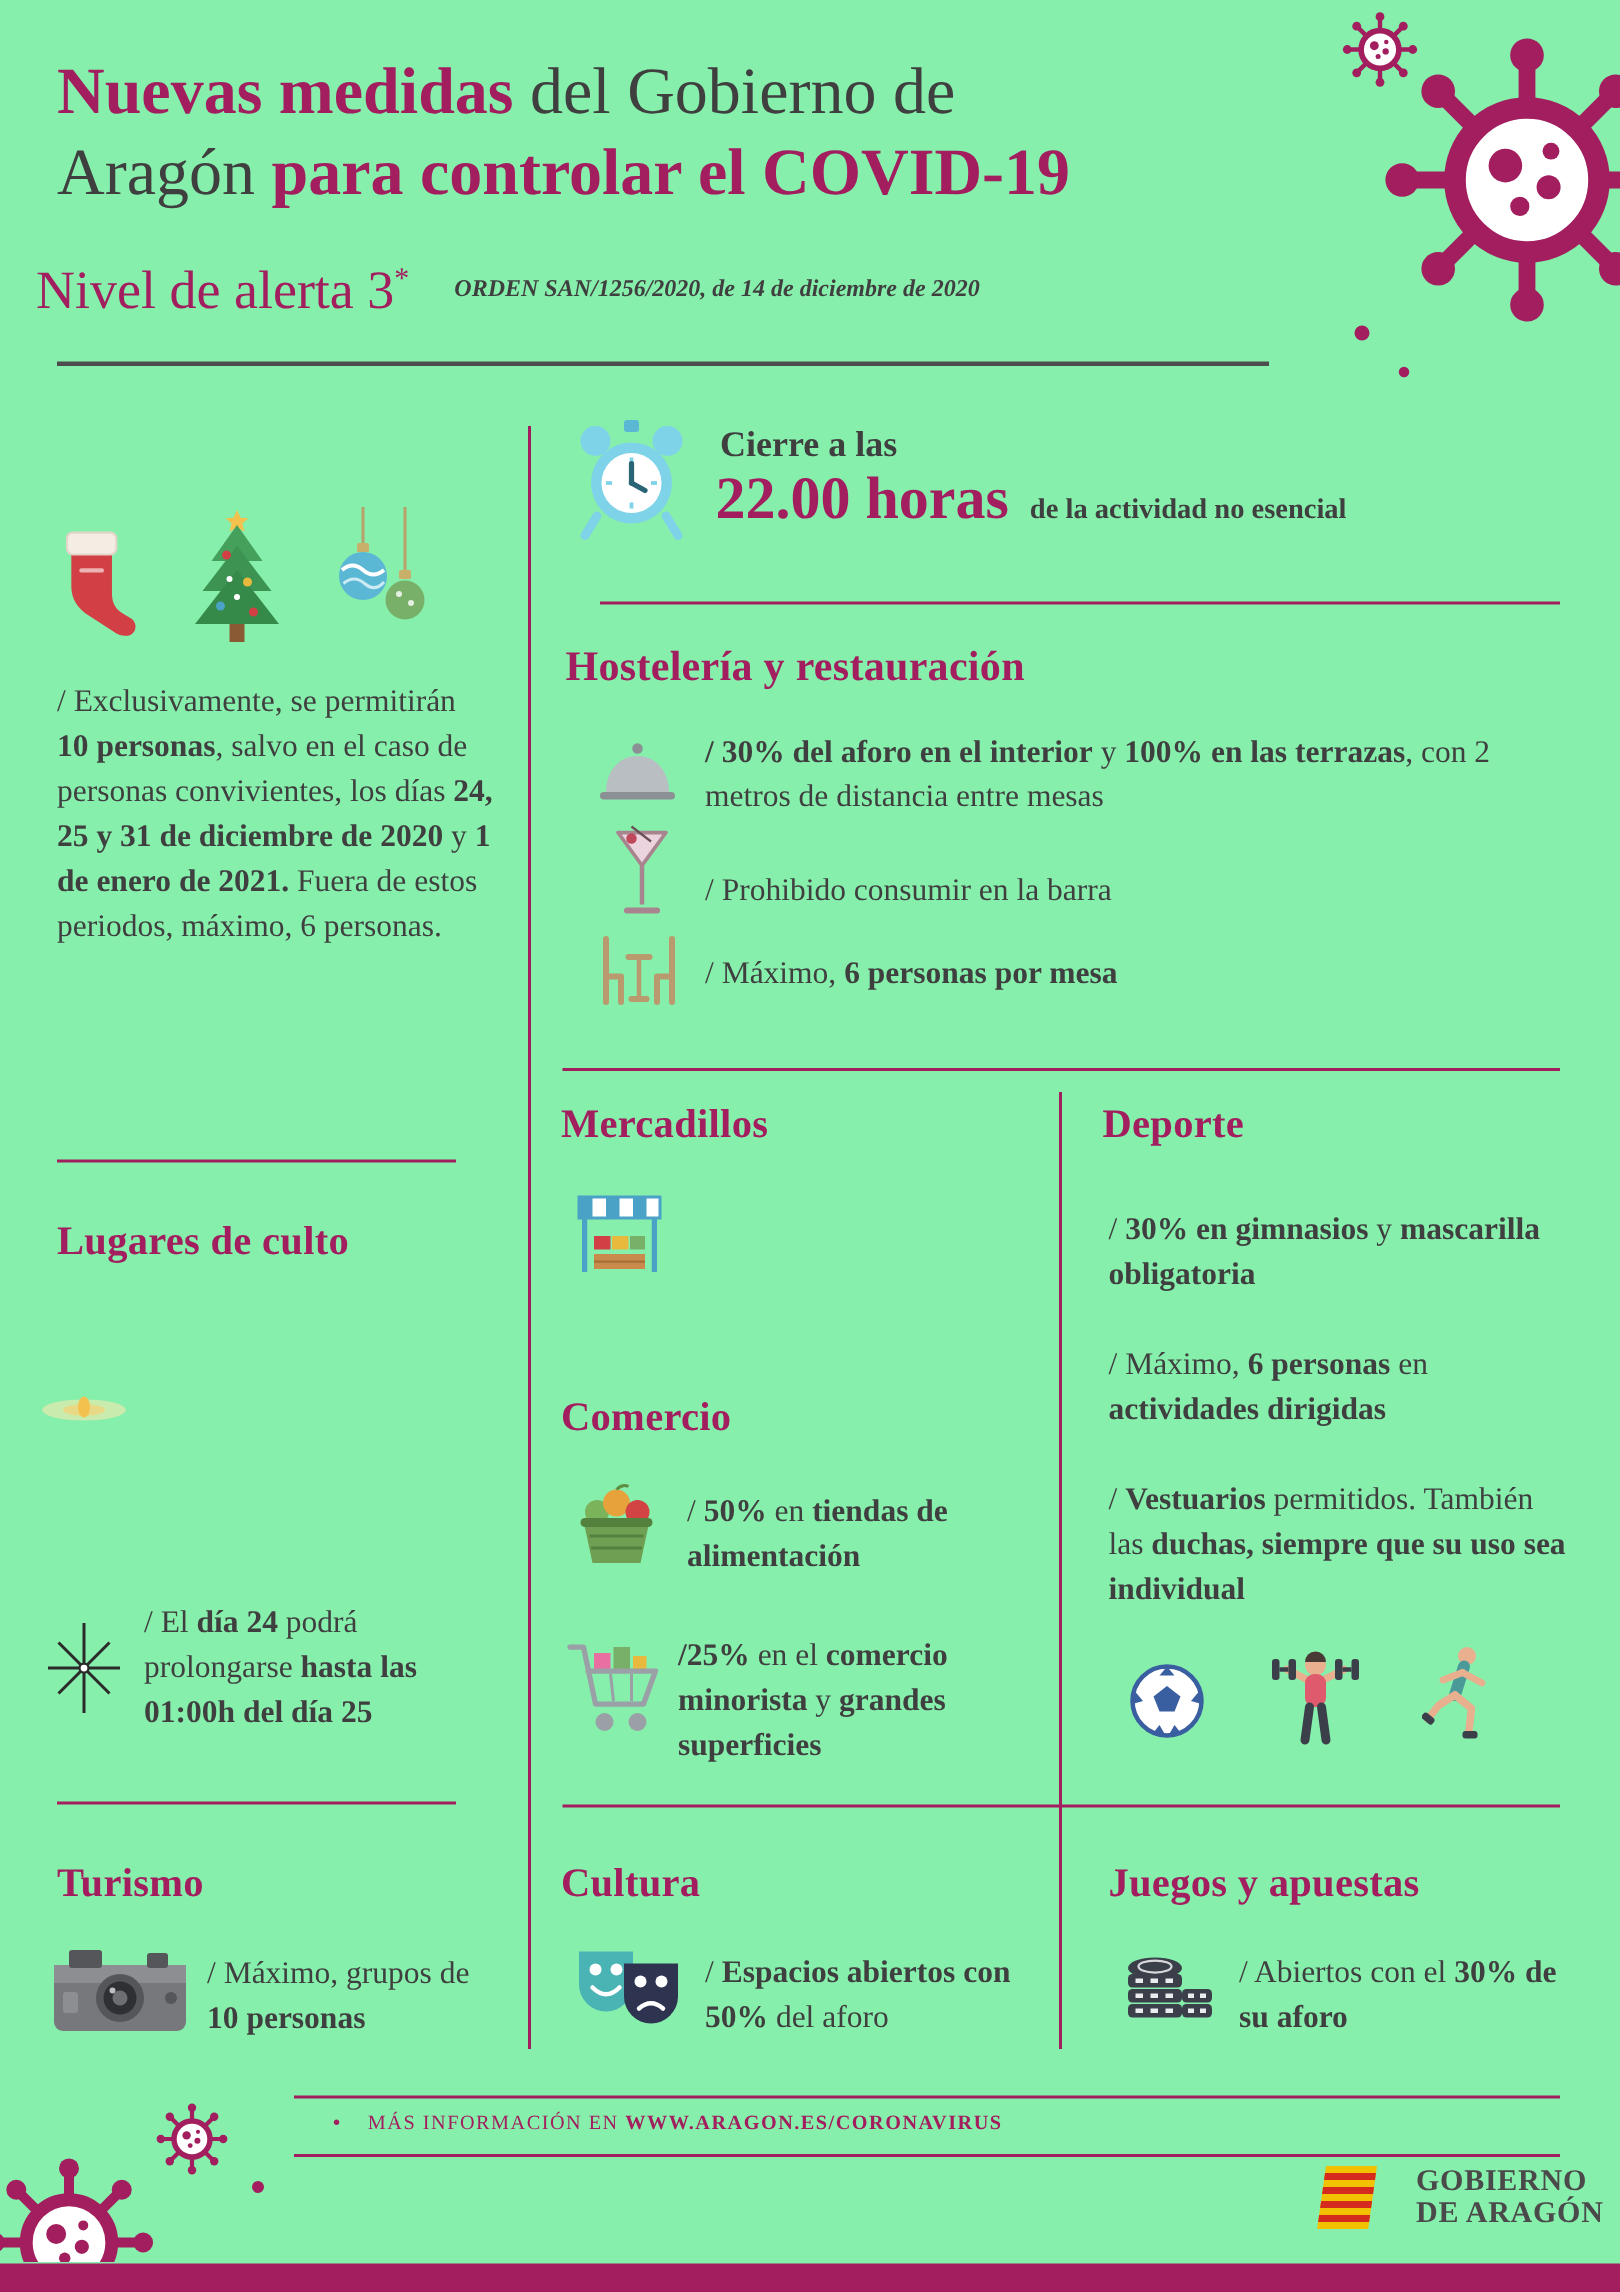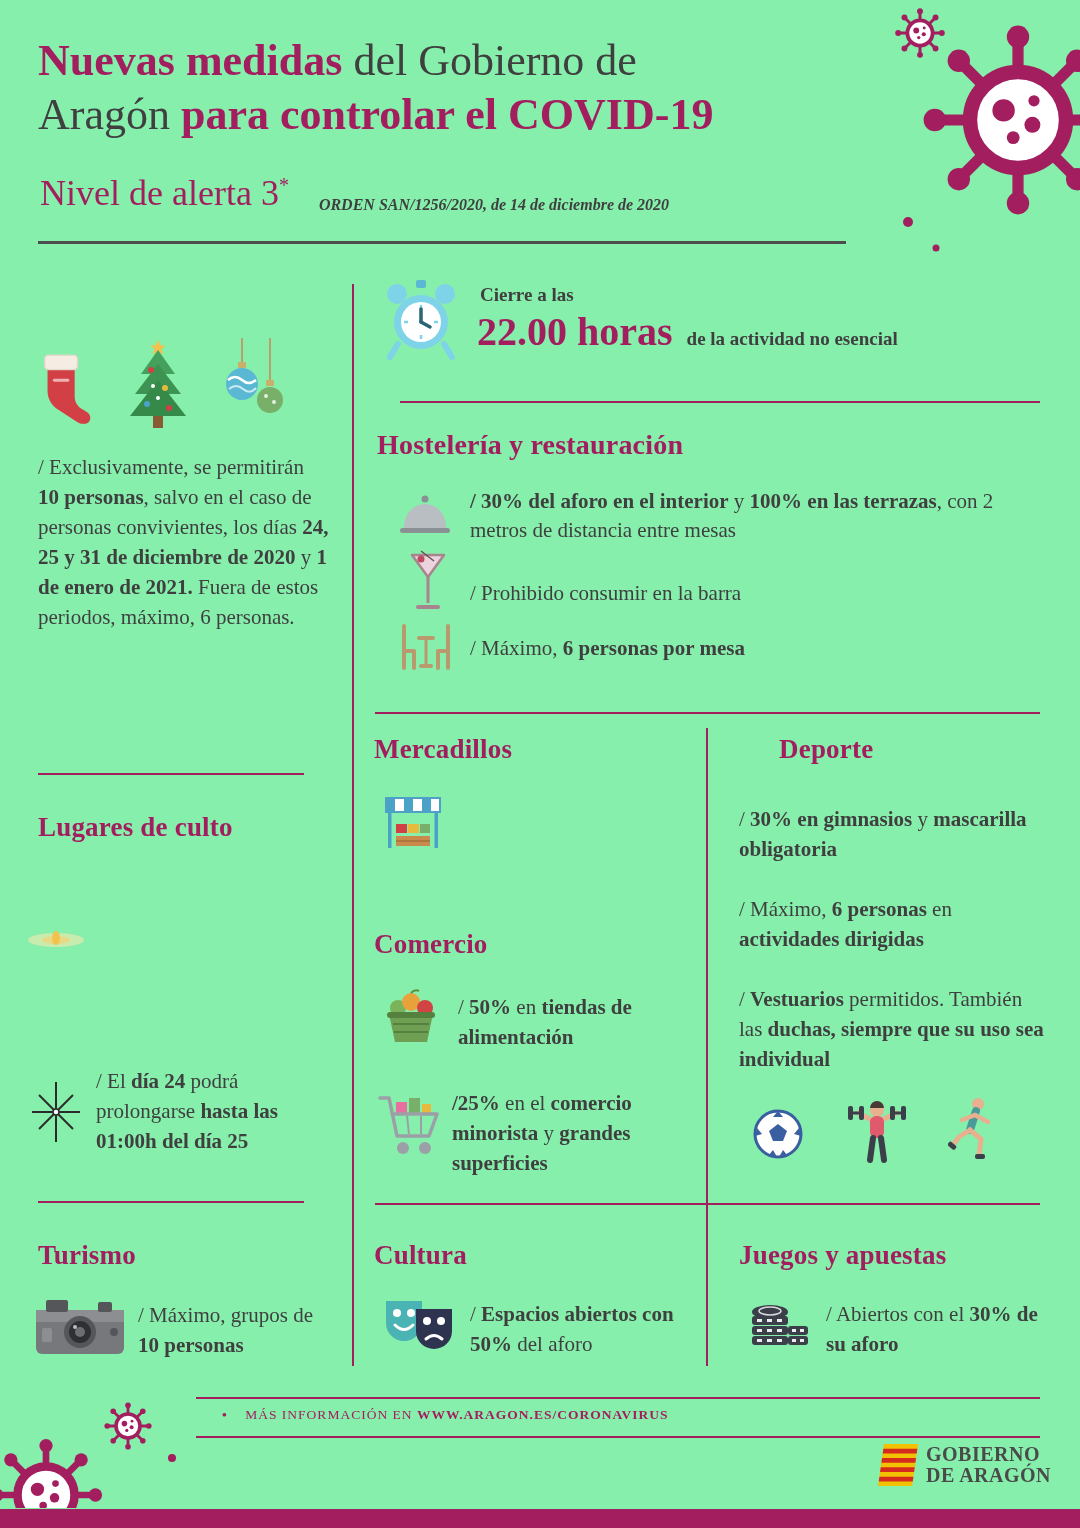--- a/index.html
+++ b/index.html
@@ -52,21 +52,21 @@
   </defs>
 </svg>
 
 <div class="page">
 
   <h1 class="abs" style="left:38px;top:34px;font-size:44px;line-height:54px;font-weight:400;color:#3f3f3f">
     <span style="display:block"><span class="a b">Nuevas medidas</span><span> del Gobierno de</span></span>
     <span style="display:block"><span>Aragón </span><span class="a b">para controlar el COVID-19</span></span>
   </h1>
 
-  <div class="abs" style="left:40px;top:172px;display:flex;align-items:flex-end;gap:30px">
+  <div class="abs" style="left:24px;top:172px;display:flex;align-items:center;gap:30px">
     <div style="font-size:36px;color:#a21e5f">
       <span>Nivel de alerta 3</span><sup>*</sup>
     </div>
     <div style="font-size:16px;font-style:italic;font-weight:700;color:#3f3f3f">ORDEN SAN/1256/2020, de 14 de diciembre de 2020</div>
   </div>
 
   <div class="abs" style="left:38px;top:241px;width:808px;height:2.5px;background:#4d4d4d"></div>
 
   <svg class="abs" style="right:0;top:0" width="240" height="270" viewBox="0 0 240 270">
     <use href="#virus" transform="translate(178,120) scale(1.6)"></use>
@@ -165,21 +165,21 @@
         <line x1="39" y1="27" x2="39" y2="31"></line>
         <line x1="39" y1="57" x2="39" y2="61"></line>
         <line x1="22" y1="44" x2="26" y2="44"></line>
         <line x1="52" y1="44" x2="56" y2="44"></line>
       </g>
     <g stroke="#2a6575" stroke-width="3.5" stroke-linecap="round">
         <line x1="39" y1="44" x2="39" y2="31"></line>
         <line x1="39" y1="44" x2="48" y2="49"></line>
       </g>
   </svg>
-  <div class="abs" style="left:480px;top:284px;font-size:19px;font-weight:700">Cierre a las</div>
+  <div class="abs" style="left:480px;top:284px;font-size:24px;font-weight:700">Cierre a las</div>
   <div class="abs" style="left:477px;top:308px;display:flex;align-items:baseline;gap:14px">
     <span style="font-size:40px;font-weight:700;color:#a21e5f">22.00 horas</span>
     <span style="font-size:19px;font-weight:700">de la actividad no esencial</span>
   </div>
 
   <h2 class="sec-h" style="left:377px;top:429px;font-size:28px">Hostelería y restauración</h2>
 
   <svg class="abs" style="left:398px;top:492px" width="54" height="44" viewBox="0 0 54 44">
     <circle cx="27" cy="7" r="3.5" fill="#8b9094"></circle>
     <path d="M6 36 C6 22 15 12 27 12 C39 12 48 22 48 36 Z" fill="#b9bec3"></path>
@@ -242,21 +242,21 @@
       <rect x="33" y="8" width="11" height="16" fill="#79b069"></rect>
       <rect x="46" y="14" width="9" height="10" fill="#e8b93c"></rect>
     <path d="M4 8 L13 8 L21 46 L53 46 L61 24 L16 24" fill="none" stroke="#9aa0a6" stroke-width="3.5" stroke-linejoin="round" stroke-linecap="round"></path>
     <line x1="31" y1="26" x2="33" y2="44" stroke="#9aa0a6" stroke-width="2"></line>
     <line x1="45" y1="26" x2="45" y2="44" stroke="#9aa0a6" stroke-width="2"></line>
     <circle cx="27" cy="58" r="6" fill="#9aa0a6"></circle>
       <circle cx="49" cy="58" r="6" fill="#9aa0a6"></circle>
   </svg>
   <p class="txt" style="left:452px;top:1088px;width:245px"><span class="b">/25%</span><span> en el </span><span class="b">comercio minorista</span><span> y </span><span class="b">grandes superficies</span></p>
 
-  <h2 class="sec-h" style="left:779px;top:734px">Deporte</h2>
+  <h2 class="sec-h" style="left:735px;top:734px">Deporte</h2>
   <p class="txt" style="left:739px;top:804px;width:295px"><span>/ </span><span class="b">30% en gimnasios</span><span> y </span><span class="b">mascarilla obligatoria</span></p>
   <p class="txt" style="left:739px;top:894px;width:300px"><span>/ Máximo, </span><span class="b">6 personas</span><span> en </span><span class="b">actividades dirigidas</span></p>
   <p class="txt" style="left:739px;top:984px;width:305px"><span>/ </span><span class="b">Vestuarios</span><span> permitidos. También las </span><span class="b">duchas, siempre que su uso sea individual</span></p>
 
   <svg class="abs" style="left:752px;top:1108px" width="52" height="52" viewBox="0 0 52 52">
     <circle cx="26" cy="26" r="23" fill="#fff" stroke="#3a5fa0" stroke-width="3"></circle>
     <polygon points="26,16 35,23 31,33 21,33 17,23" fill="#3a5fa0"></polygon>
     <polygon points="26,3 31,9 21,9" fill="#3a5fa0"></polygon>
     <polygon points="47,20 49,28 42,26" fill="#3a5fa0"></polygon>
     <polygon points="5,20 3,28 10,26" fill="#3a5fa0"></polygon>
@@ -340,21 +340,21 @@
   <div class="hr" style="left:196px;top:1397px;width:844px"></div>
   <div class="abs" style="left:222px;top:1407px;font-size:13.5px;letter-spacing:1px;color:#a21e5f;white-space:pre"><span class="b">•</span><span>    MÁS INFORMACIÓN EN </span><span class="b">WWW.ARAGON.ES/CORONAVIRUS</span></div>
   <div class="hr" style="left:196px;top:1436px;width:844px"></div>
 
   <svg class="abs" style="left:0;top:1398px" width="190" height="110" viewBox="0 0 190 110">
     <use href="#virus" transform="translate(128,28) scale(0.40)"></use>
     <use href="#virus" transform="translate(46,97) scale(0.95)"></use>
     <circle cx="172" cy="60" r="4" fill="#a21e5f"></circle>
   </svg>
 
-  <div class="abs" style="left:876px;top:1444px;display:flex;align-items:flex-start;gap:6px">
+  <div class="abs" style="left:876px;top:1444px;display:flex;align-items:flex-start;gap:24px">
     <svg width="44" height="42" viewBox="0 0 44 42">
       <g transform="translate(4,0) skewX(-8)">
         <rect x="4" y="0" width="34" height="42" fill="#f2c100"></rect>
         <rect x="4" y="4.7" width="34" height="4.7" fill="#d42b1e"></rect>
         <rect x="4" y="14" width="34" height="4.7" fill="#d42b1e"></rect>
         <rect x="4" y="23.3" width="34" height="4.7" fill="#d42b1e"></rect>
         <rect x="4" y="32.7" width="34" height="4.7" fill="#d42b1e"></rect>
       </g>
     </svg>
     <div style="font-weight:700;font-size:20px;line-height:21px;color:#4a4a4a;letter-spacing:.5px">

